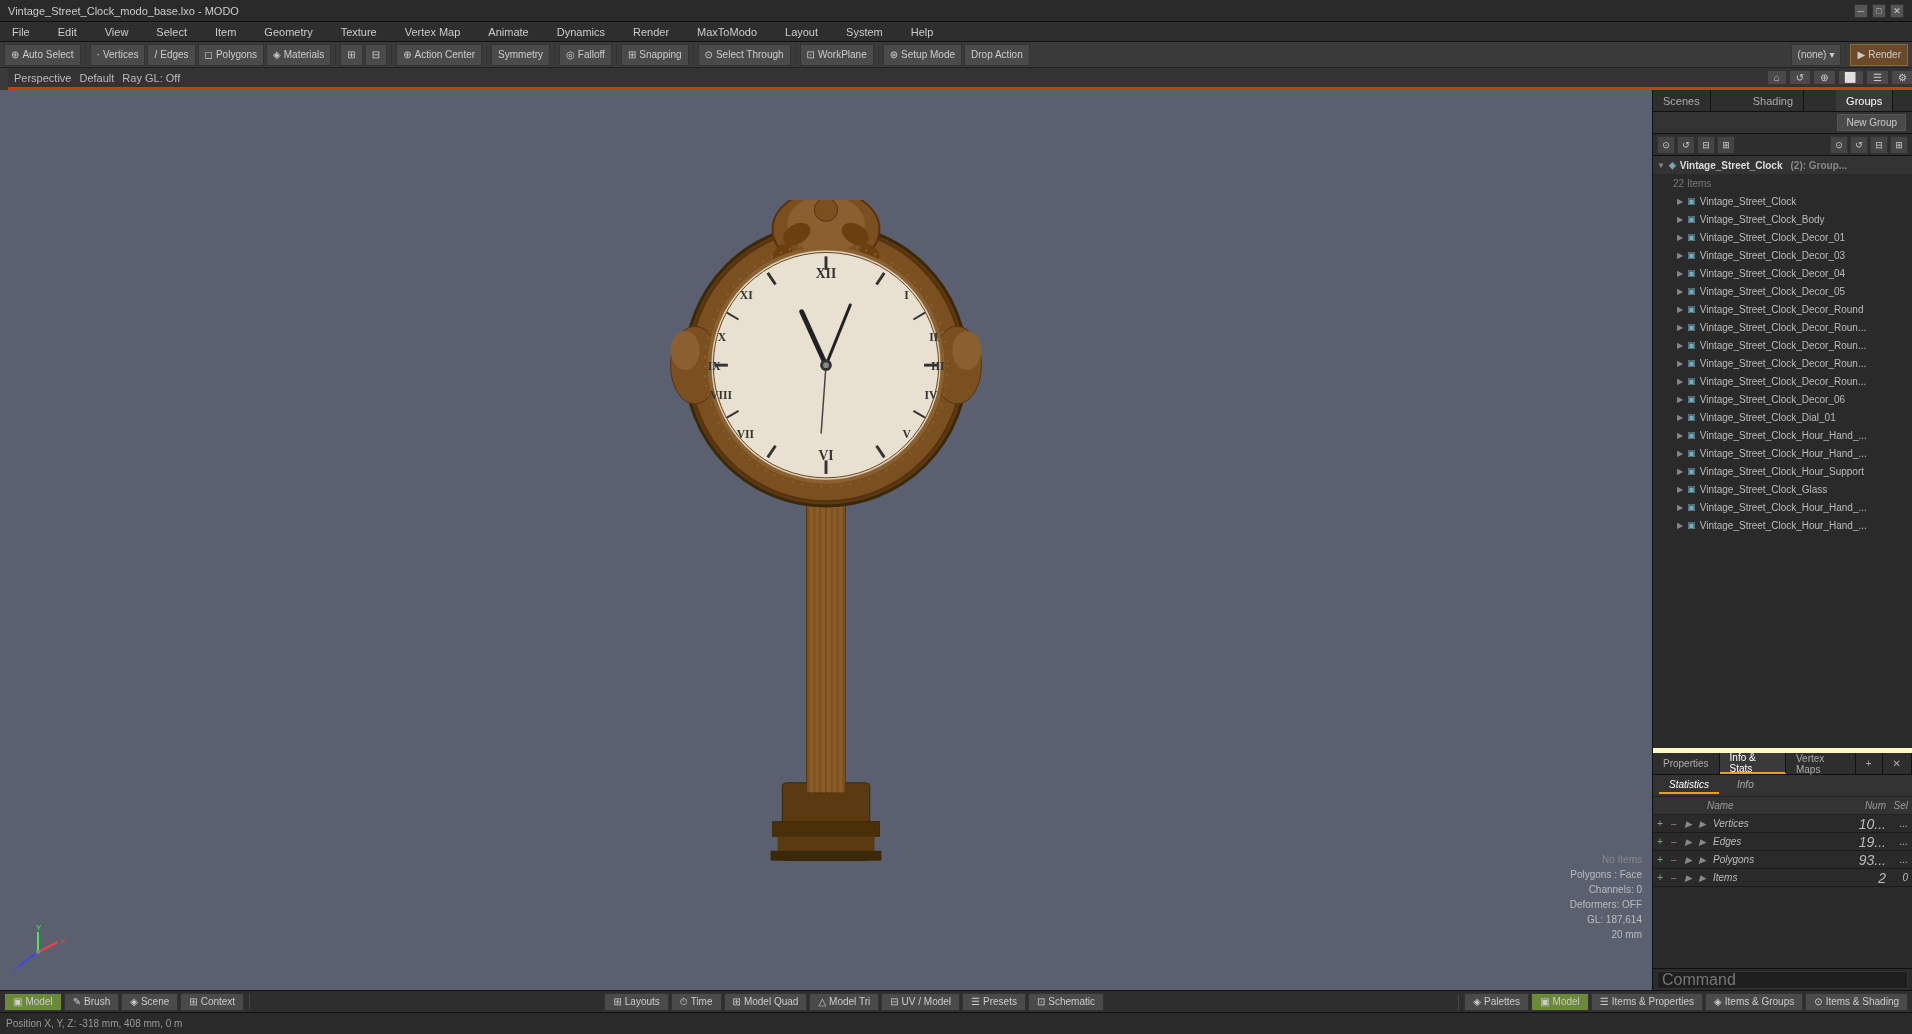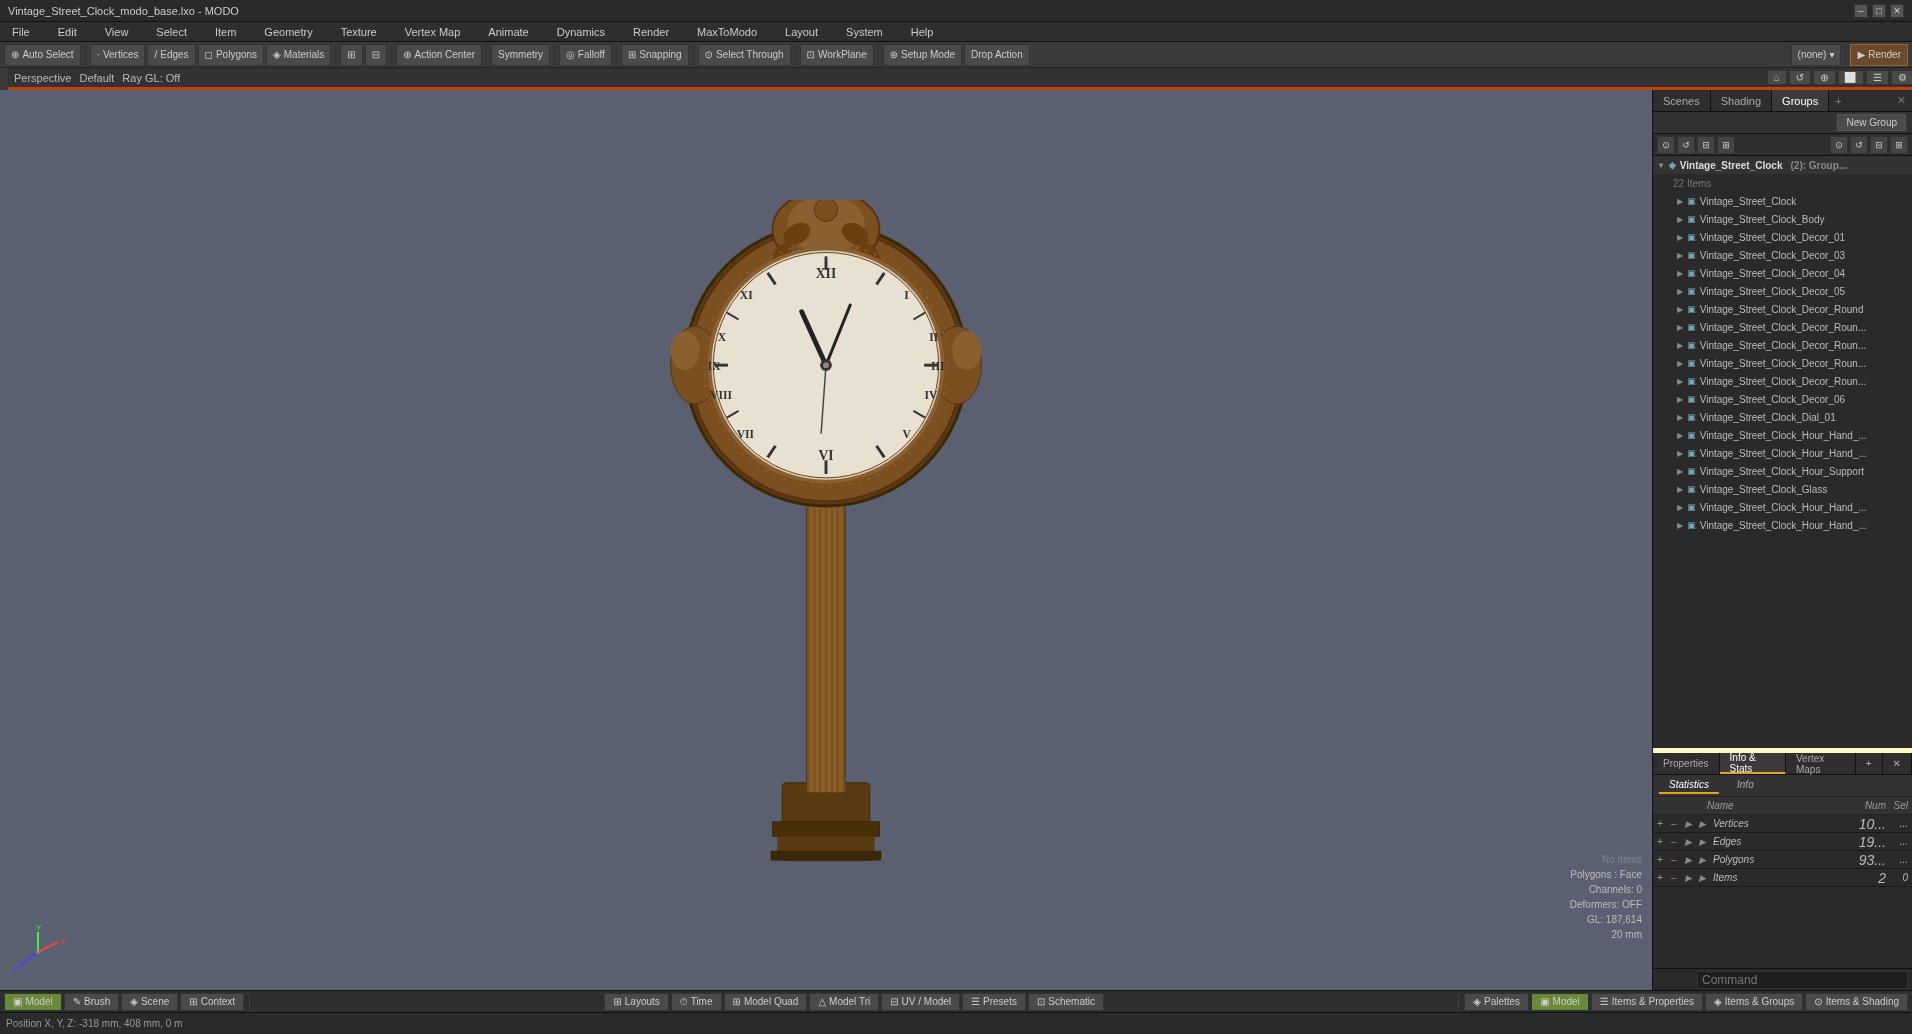--- a/index.html
+++ b/index.html
@@ -156,20 +156,21 @@
       border-left: 1px solid #111;
     }
 
     
     #panel-tabs {
       height: 22px;
       background: #2e2e2e;
       display: flex;
       align-items: stretch;
       border-bottom: 1px solid #111;
+      gap: 32px;
     }
     .panel-tab {
       padding: 0 10px;
       display: flex;
       align-items: center;
       font-size: 11px;
       color: #aaa;
       cursor: pointer;
       border-right: 1px solid #111;
     }
@@ -819,21 +820,21 @@
             <span class="stats-expand">▶</span>
             <span class="stats-name">Items</span>
             <span class="stats-num">2</span>
             <span class="stats-sel">0</span>
           </div>
         </div>
       </div>
     </div>
 
     <div style="height:22px; background:#2a2a2a; border-top:1px solid #111; display:flex; align-items:center; padding:0 4px;">
-      <input class="" type="text" id="command-input" style="width: 100%; height: 18px; background: rgb(30, 30, 30); border: 1px solid rgb(51, 51, 51); color: rgb(136, 136, 136); font-size: 12px; padding: 0px 4px; margin-left: 40px;" placeholder="Command">
+      <input class="" type="text" id="command-input" style="width: 100%; height: 18px; background: rgb(30, 30, 30); border: 1px solid rgb(51, 51, 51); color: rgb(136, 136, 136); font-size: 16px; padding: 0px 4px;" placeholder="Command">
     </div>
   </div>
 </div>
 
 <div id="bottom-panel" style="height:22px; background:#2e2e2e; display:flex; align-items:center; padding:0 4px; border-top:1px solid #111; width:100%;">
 
   <div class="btm-btn active">
     <span>▣</span>
     <span>Model</span>
   </div>

